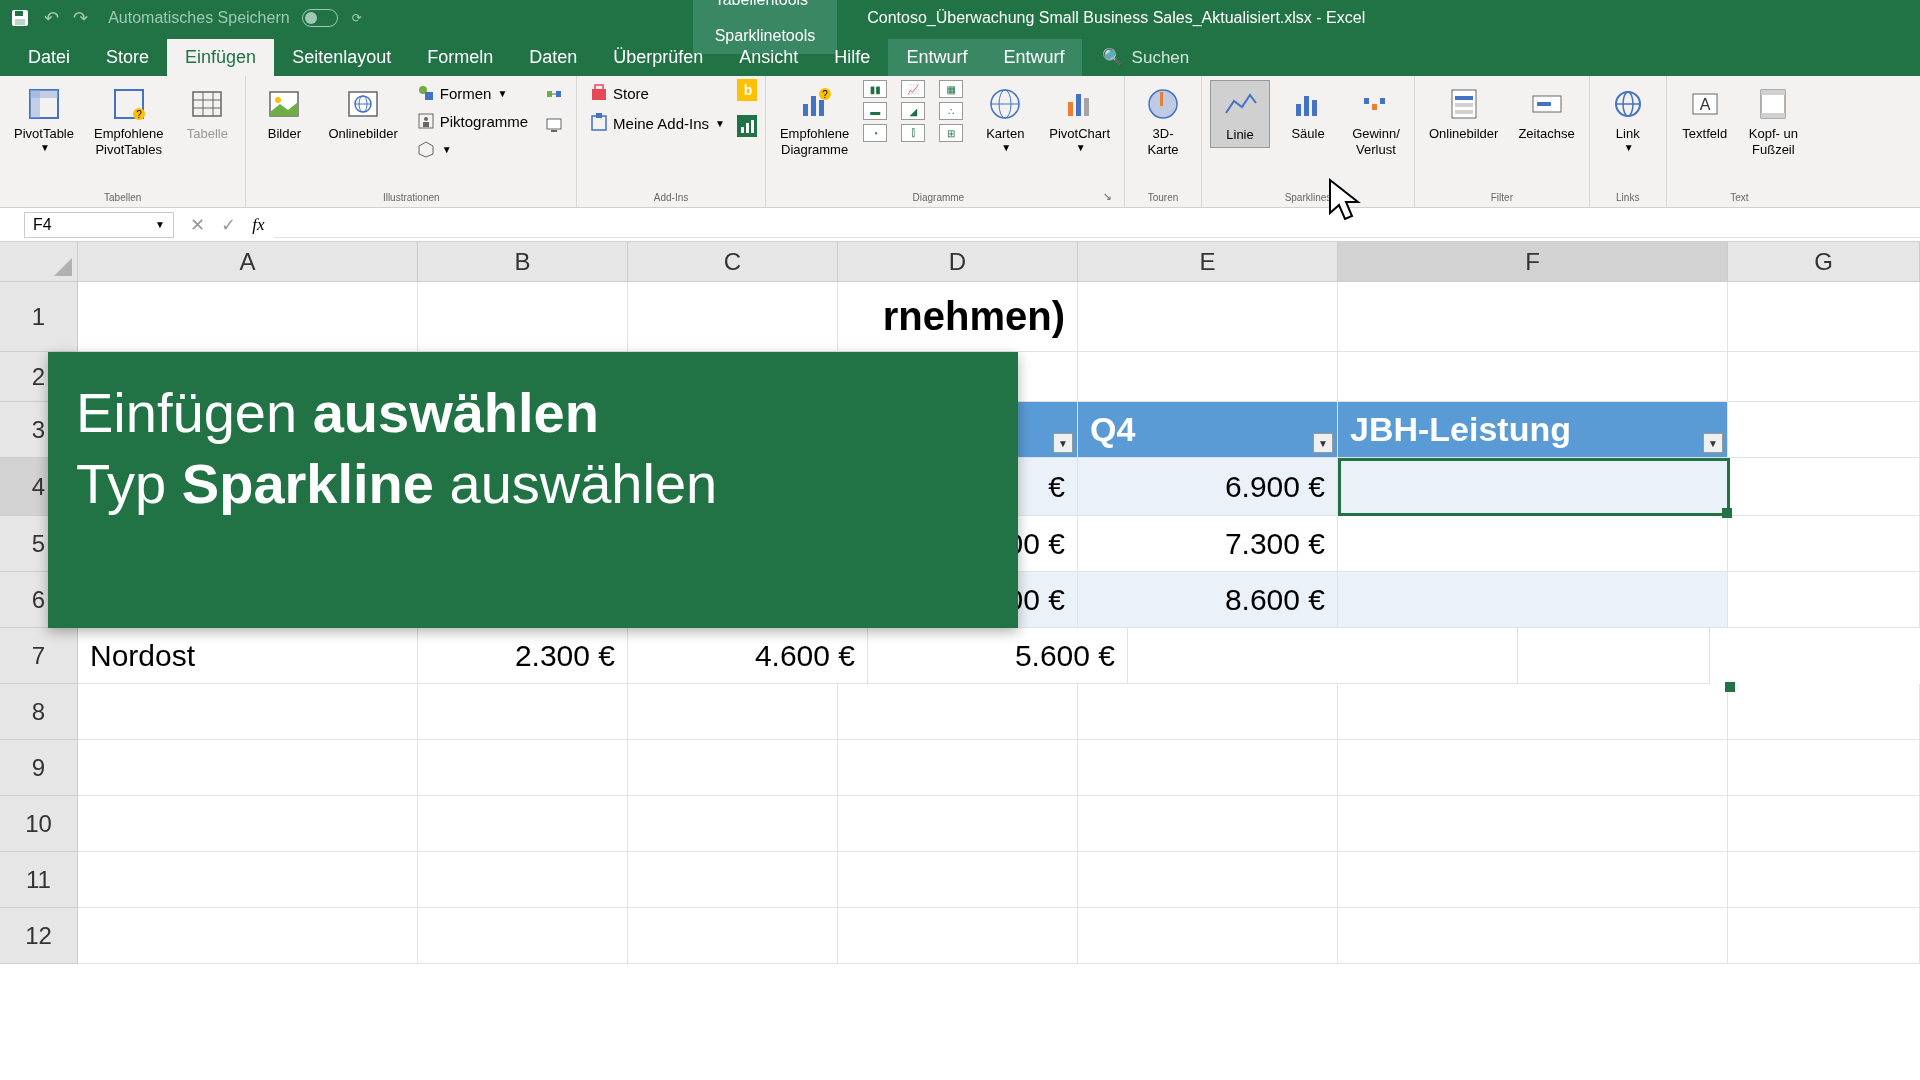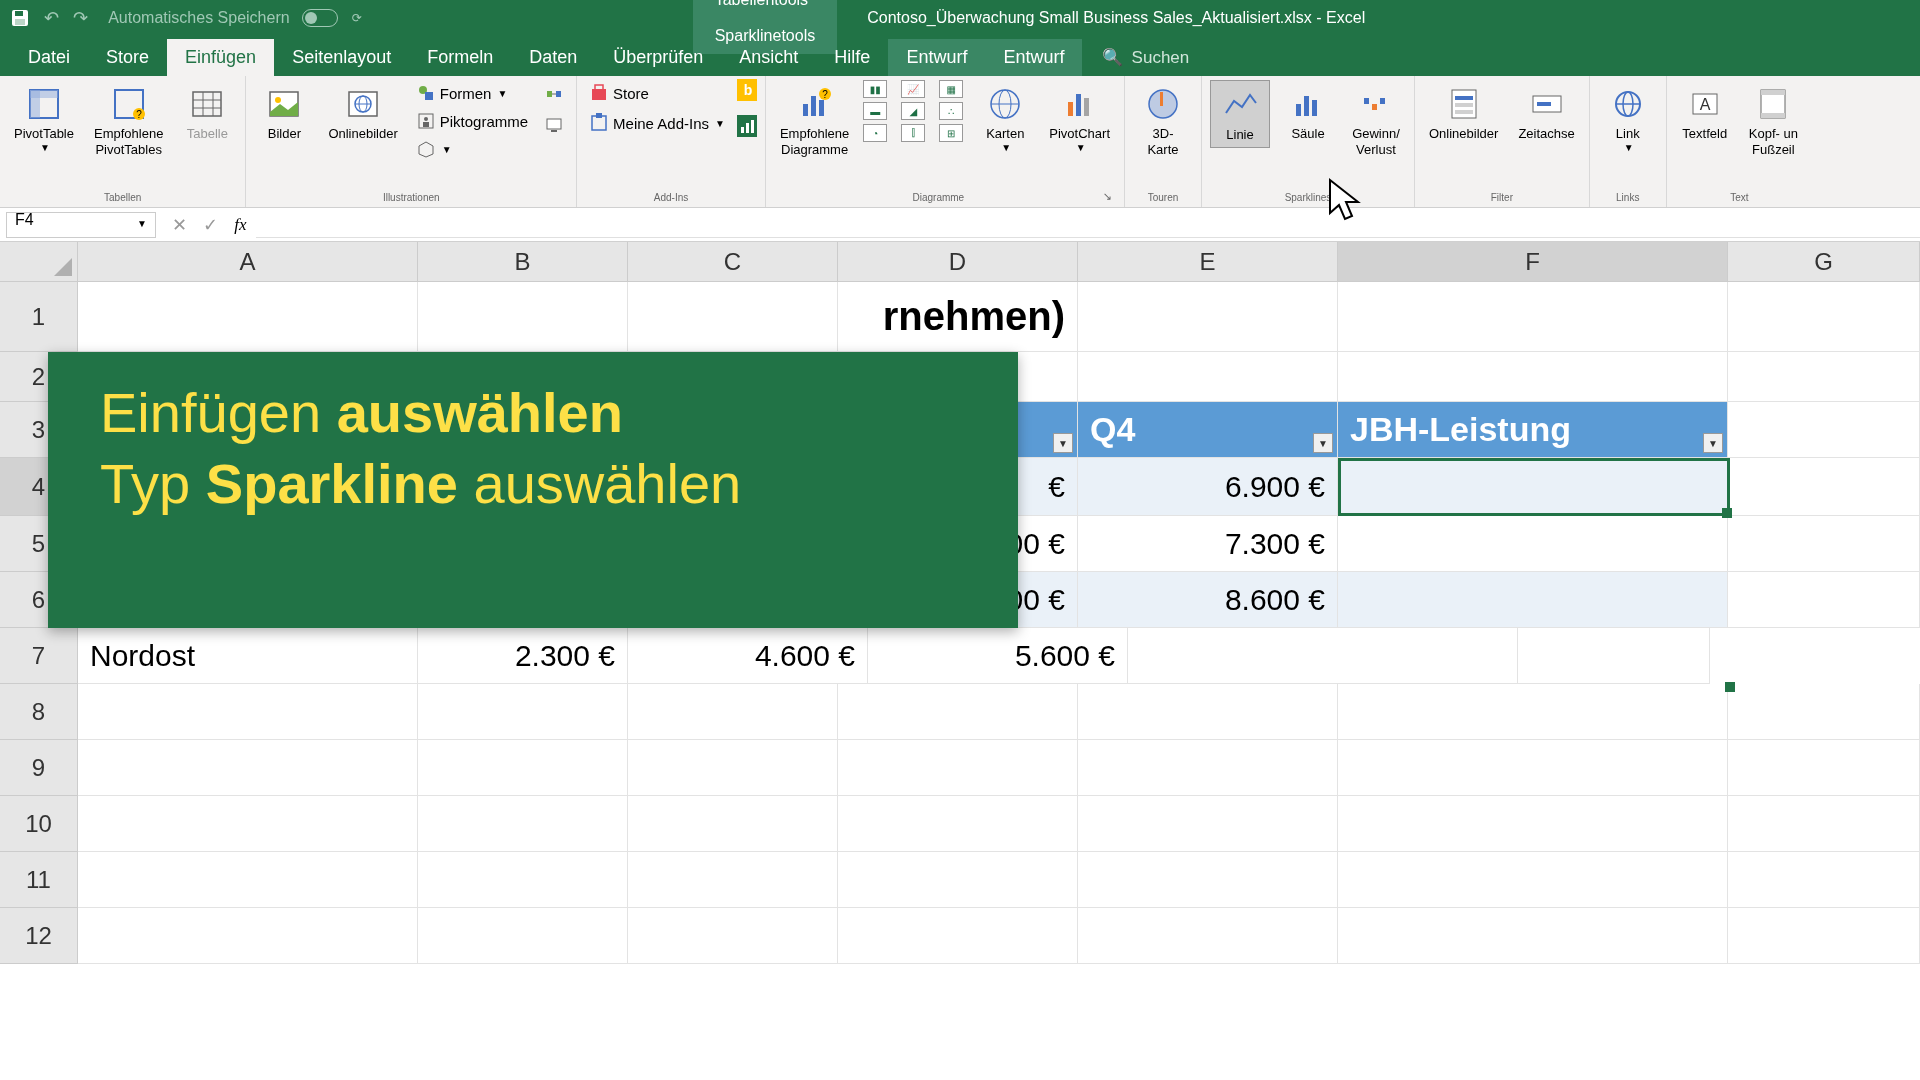--- a/index.html
+++ b/index.html
@@ -38,21 +38,21 @@
 .small-ico { width: 20px; height: 20px; display: inline-flex; align-items: center; justify-content: center; }
 .dd { font-size: 10px; margin-left: 2px; }
 
 .vstack { display: flex; flex-direction: column; gap: 2px; }
 .chart-mini-grid { display: grid; grid-template-columns: repeat(3, 28px); gap: 4px 10px; }
 .chart-mini { width: 24px; height: 18px; background: #fff; border: 1px solid #999; display: flex; align-items: center; justify-content: center; font-size: 10px; color: #1e7045; }
 .dialoglaunch { font-size: 11px; color: #666; text-align: right; padding-right: 4px; }
 
 
 .formula-bar { height: 34px; display: flex; align-items: center; border-bottom: 1px solid #d0d0d0; }
-.name-box { width: 150px; height: 26px; border: 1px solid #ccc; margin-left: 6px; padding: 8px 8px; font-size: 16px; display: flex; align-items: flex-end; justify-content: space-between; }
+.name-box { width: 150px; height: 26px; border: 1px solid #ccc; margin-left: 24px; padding: 8px 8px; font-size: 16px; display: flex; align-items: center; justify-content: space-between; }
 .fx-btns { display: flex; gap: 16px; margin: 0 16px; color: #999; font-size: 18px; }
 .fx { font-style: italic; font-family: 'Times New Roman', serif; font-size: 17px; margin-right: 10px; }
 .formula-input { flex: 1; height: 26px; border: none; border-bottom: 1px solid #e0e0e0; padding: 2px 6px; font-size: 15px; }
 
 
 .grid-area { position: relative; }
 .col-headers { display: flex; height: 40px; }
 .select-all { width: 78px; height: 40px; background: #e6e6e6; border-right: 1px solid #ccc; border-bottom: 1px solid #ccc; position: relative; }
 .select-all::after { content: ''; position: absolute; right: 5px; bottom: 5px; width: 0; height: 0; border-left: 18px solid transparent; border-bottom: 18px solid #b0b0b0; }
 .col-h { background: #e6e6e6; border-right: 1px solid #ccc; border-bottom: 1px solid #ccc; display: flex; align-items: center; justify-content: center; font-size: 24px; color: #333; }
@@ -69,21 +69,21 @@
 .cell.stripe { background: #eaf1f8; }
 .row-1 .cell { font-size: 40px; font-weight: bold; border-right: 1px solid #e3e3e3; }
 .hdr-cell { background: #5b9bd5; color: #fff; font-weight: bold; font-size: 34px; position: relative; }
 .filter-btn { position: absolute; right: 4px; bottom: 4px; width: 20px; height: 20px; background: #f0f0f0; border: 1px solid #999; font-size: 10px; display: flex; align-items: center; justify-content: center; color: #333; }
 
 .selected-cell { position: absolute; border: 3px solid #217346; pointer-events: none; }
 .fill-handle { position: absolute; width: 10px; height: 10px; background: #217346; right: -5px; bottom: -5px; }
 .range-bottom-handle { position: absolute; width: 10px; height: 10px; background: #217346; }
 
 
-.overlay { position: absolute; left: 48px; top: 354px; width: 970px; height: 276px; background: #217346; color: #fde047; padding: 28px 52px; box-shadow: 0 4px 12px rgba(0,0,0,0.3); z-index: 50; }
+.overlay { position: absolute; left: 48px; top: 354px; width: 970px; height: 276px; background: #217346; color: #ffffff; padding: 28px 28px; box-shadow: 0 4px 12px rgba(0,0,0,0.3); z-index: 50; }
 .overlay .line1 { font-size: 56px; font-weight: 300; }
 .overlay .line1 b { font-weight: 600; }
 .overlay .line2 { font-size: 56px; font-weight: 300; margin-top: 6px; }
 .overlay .line2 b { font-weight: 700; }
 
 
 .cursor { position: absolute; z-index: 200; font-size: 40px; color: #000; pointer-events: none; }
 
 svg { display: block; }
 </style>

